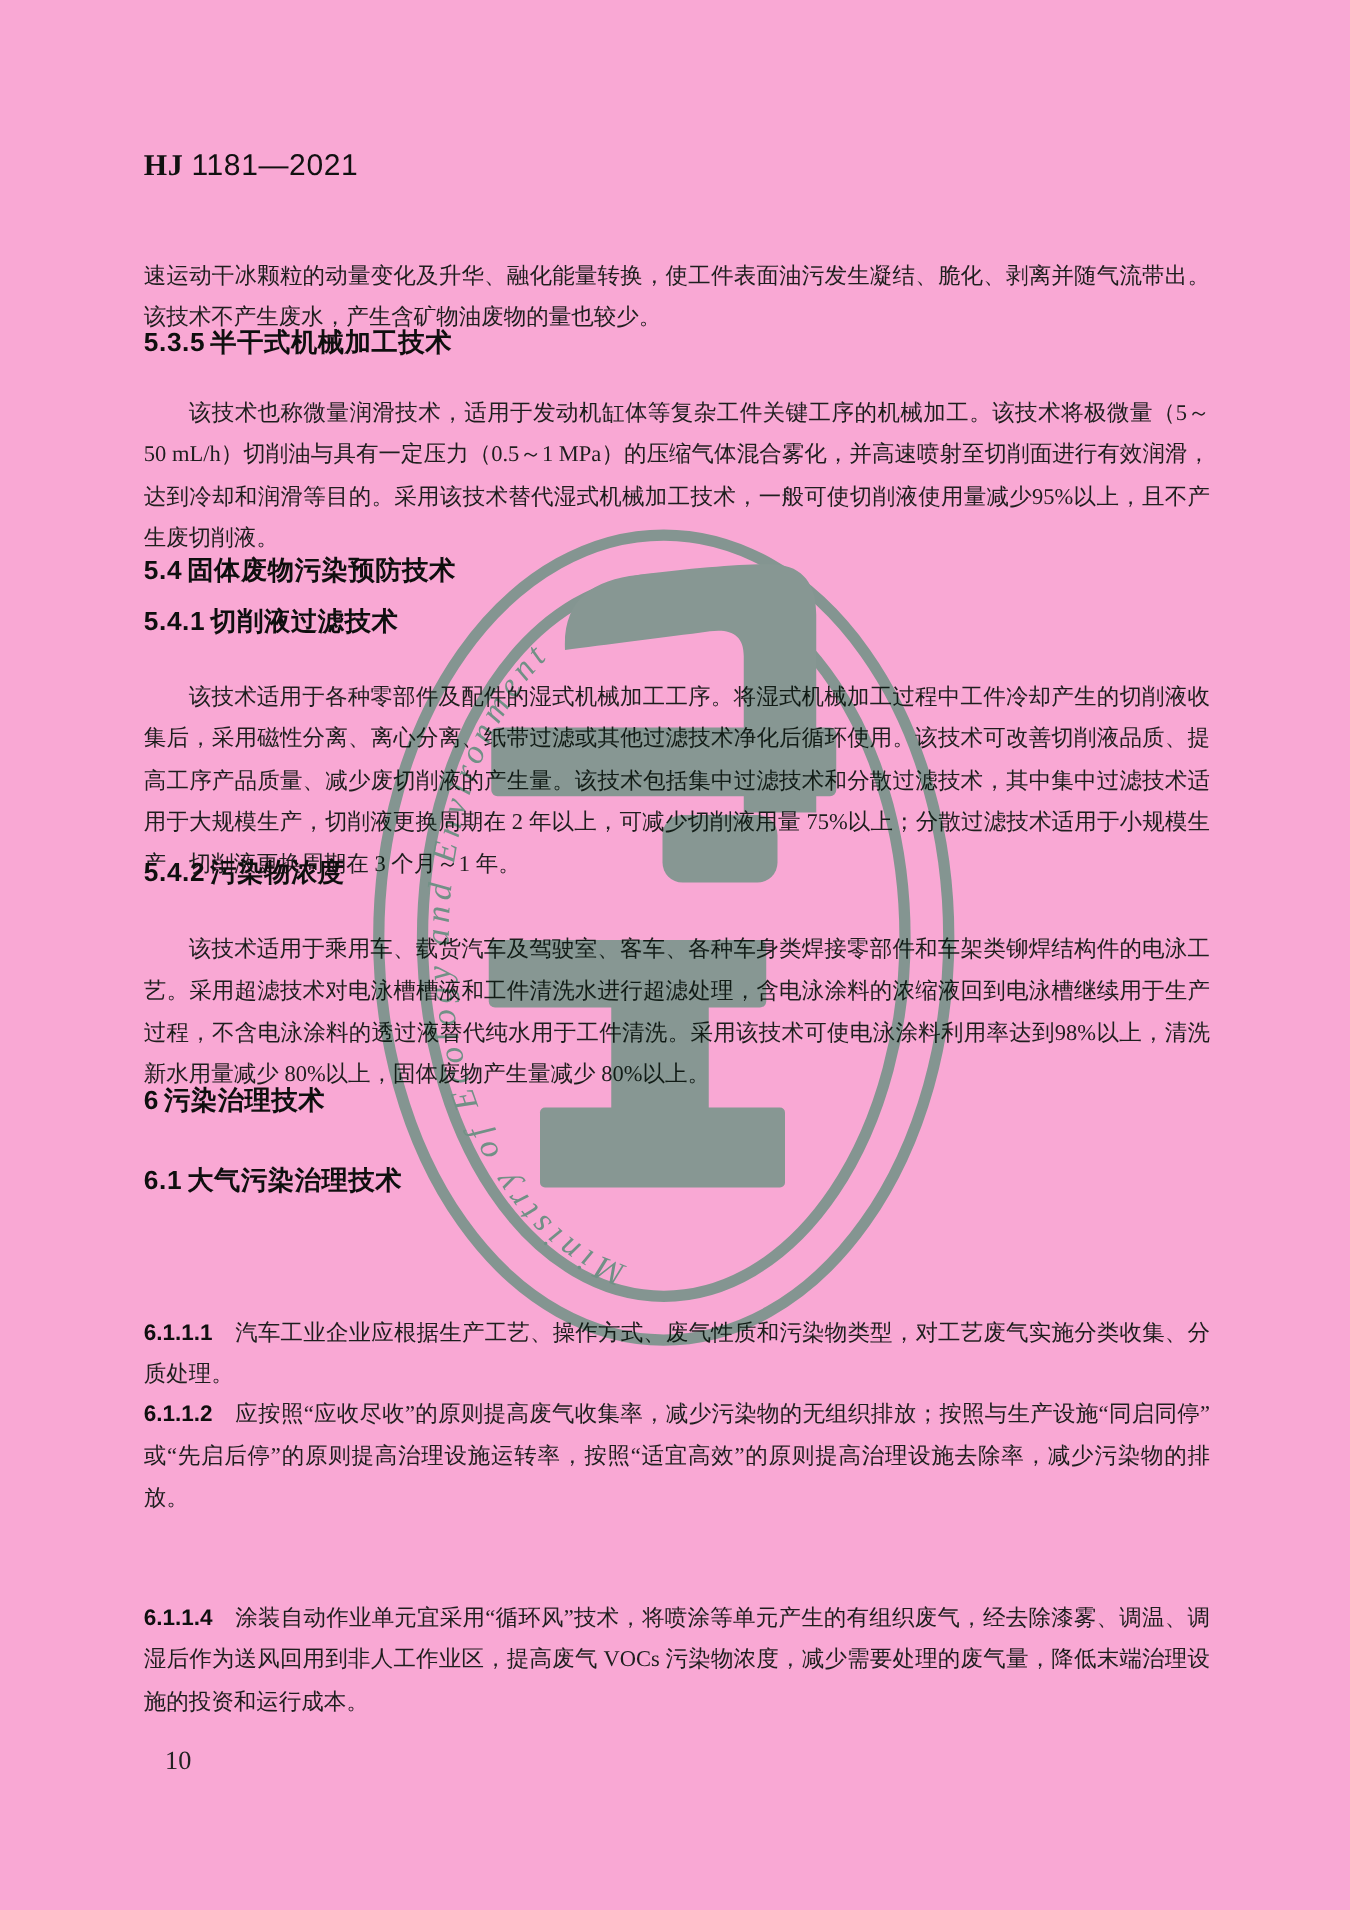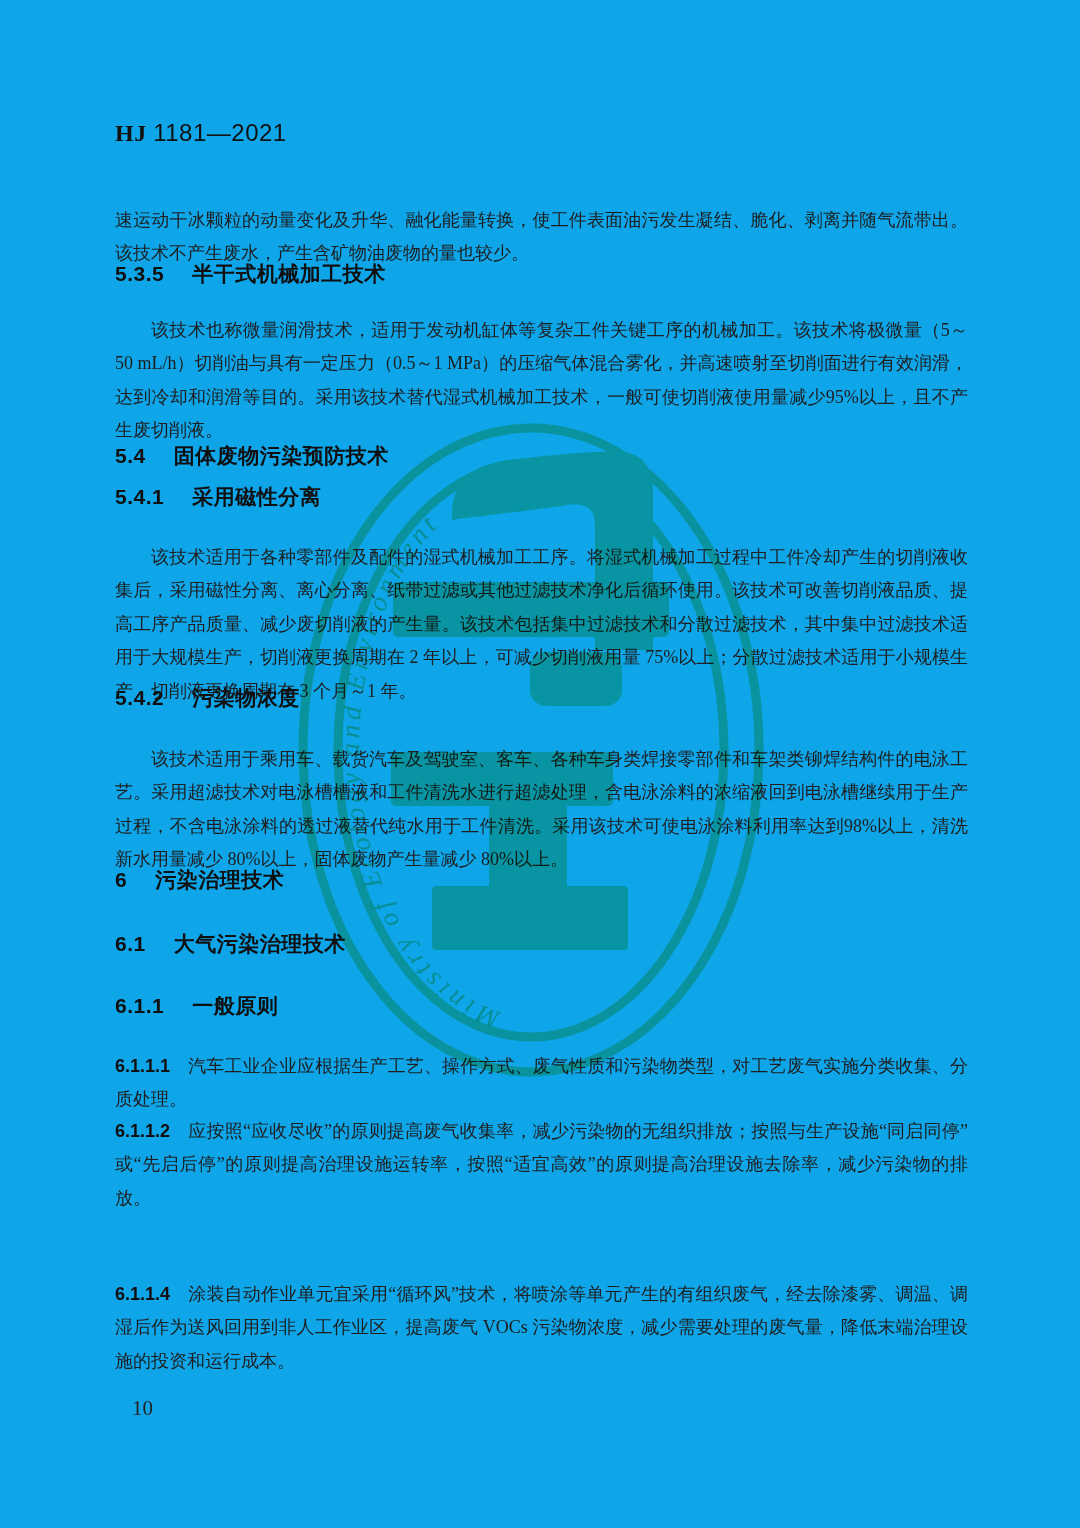--- a/index.html
+++ b/index.html
@@ -1,20 +1,20 @@
 <!DOCTYPE html>
 <html lang="zh"><head>
 <meta charset="utf-8">
 <style>
   html,body{margin:0;padding:0;background:#f4f4f4;}
   .page{
     position:relative;
     width:1080px;height:1528px;
     margin:0 auto;
-    background:#0ea5e9;
+    background:#f9a8d4;
     overflow:hidden;
     font-family:"Liberation Serif","DejaVu Serif",serif;
     color:#1d1d1d;
   }
   .abs{position:absolute;left:115px;width:853px;}
   .doc-header{
     top:119px;
     font-size:24px;
     letter-spacing:.5px;
     color:#111;
@@ -28,21 +28,21 @@
     color:#1e1e1e;
   }
   .indent{text-indent:2em;}
   .heading{
     font-family:"Liberation Sans","DejaVu Sans",sans-serif;
     font-weight:bold;
     font-size:21px;
     color:#0f0f0f;
     letter-spacing:.5px;
   }
-  .heading .h-num{margin-right:28px;}
+  .heading .h-num{margin-right:4px;}
   .clause .c-num{
     font-family:"Liberation Sans","DejaVu Sans",sans-serif;
     font-weight:bold;
     color:#0f0f0f;
     margin-right:18px;
   }
   .page-number{
     left:132px;width:auto;
     top:1396px;
     font-size:21px;
@@ -70,40 +70,37 @@
   <div class="abs heading" style="top:260px">
     <span class="h-num">5.3.5</span><span>半干式机械加工技术</span>
   </div>
   <p class="abs para indent" style="top:296px">该技术也称微量润滑技术，适用于发动机缸体等复杂工件关键工序的机械加工。该技术将极微量（5～50 mL/h）切削油与具有一定压力（0.5～1 MPa）的压缩气体混合雾化，并高速喷射至切削面进行有效润滑，达到冷却和润滑等目的。采用该技术替代湿式机械加工技术，一般可使切削液使用量减少95%以上，且不产生废切削液。</p>
 
   <div class="abs heading" style="top:442px">
     <span class="h-num">5.4</span><span>固体废物污染预防技术</span>
   </div>
 
   <div class="abs heading" style="top:483px">
-    <span class="h-num">5.4.1</span><span>采用磁性分离</span>
+    <span class="h-num">5.4.1</span><span>切削液过滤技术</span>
   </div>
   <p class="abs para indent" style="top:523px">该技术适用于各种零部件及配件的湿式机械加工工序。将湿式机械加工过程中工件冷却产生的切削液收集后，采用磁性分离、离心分离、纸带过滤或其他过滤技术净化后循环使用。该技术可改善切削液品质、提高工序产品质量、减少废切削液的产生量。该技术包括集中过滤技术和分散过滤技术，其中集中过滤技术适用于大规模生产，切削液更换周期在 2 年以上，可减少切削液用量 75%以上；分散过滤技术适用于小规模生产，切削液更换周期在 3 个月～1 年。</p>
 
   <div class="abs heading" style="top:684px">
     <span class="h-num">5.4.2</span><span>污染物浓度</span>
   </div>
   <p class="abs para indent" style="top:725px">该技术适用于乘用车、载货汽车及驾驶室、客车、各种车身类焊接零部件和车架类铆焊结构件的电泳工艺。采用超滤技术对电泳槽槽液和工件清洗水进行超滤处理，含电泳涂料的浓缩液回到电泳槽继续用于生产过程，不含电泳涂料的透过液替代纯水用于工件清洗。采用该技术可使电泳涂料利用率达到98%以上，清洗新水用量减少 80%以上，固体废物产生量减少 80%以上。</p>
 
   <div class="abs heading" style="top:866px">
     <span class="h-num">6</span><span>污染治理技术</span>
   </div>
 
   <div class="abs heading" style="top:930px">
     <span class="h-num">6.1</span><span>大气污染治理技术</span>
   </div>
 
-  <div class="abs heading" style="top:992px">
-    <span class="h-num">6.1.1</span><span>一般原则</span>
-  </div>
 
   <p class="abs para clause" style="top:1032px"><span class="c-num">6.1.1.1</span><span>汽车工业企业应根据生产工艺、操作方式、废气性质和污染物类型，对工艺废气实施分类收集、分质处理。</span></p>
 
   <p class="abs para clause" style="top:1097px"><span class="c-num">6.1.1.2</span><span>应按照“应收尽收”的原则提高废气收集率，减少污染物的无组织排放；按照与生产设施“同启同停”或“先启后停”的原则提高治理设施运转率，按照“适宜高效”的原则提高治理设施去除率，减少污染物的排放。</span></p>
 
 
   <p class="abs para clause" style="top:1260px"><span class="c-num">6.1.1.4</span><span>涂装自动作业单元宜采用“循环风”技术，将喷涂等单元产生的有组织废气，经去除漆雾、调温、调湿后作为送风回用到非人工作业区，提高废气 VOCs 污染物浓度，减少需要处理的废气量，降低末端治理设施的投资和运行成本。</span></p>
 
 
   <div class="abs page-number">10</div>

